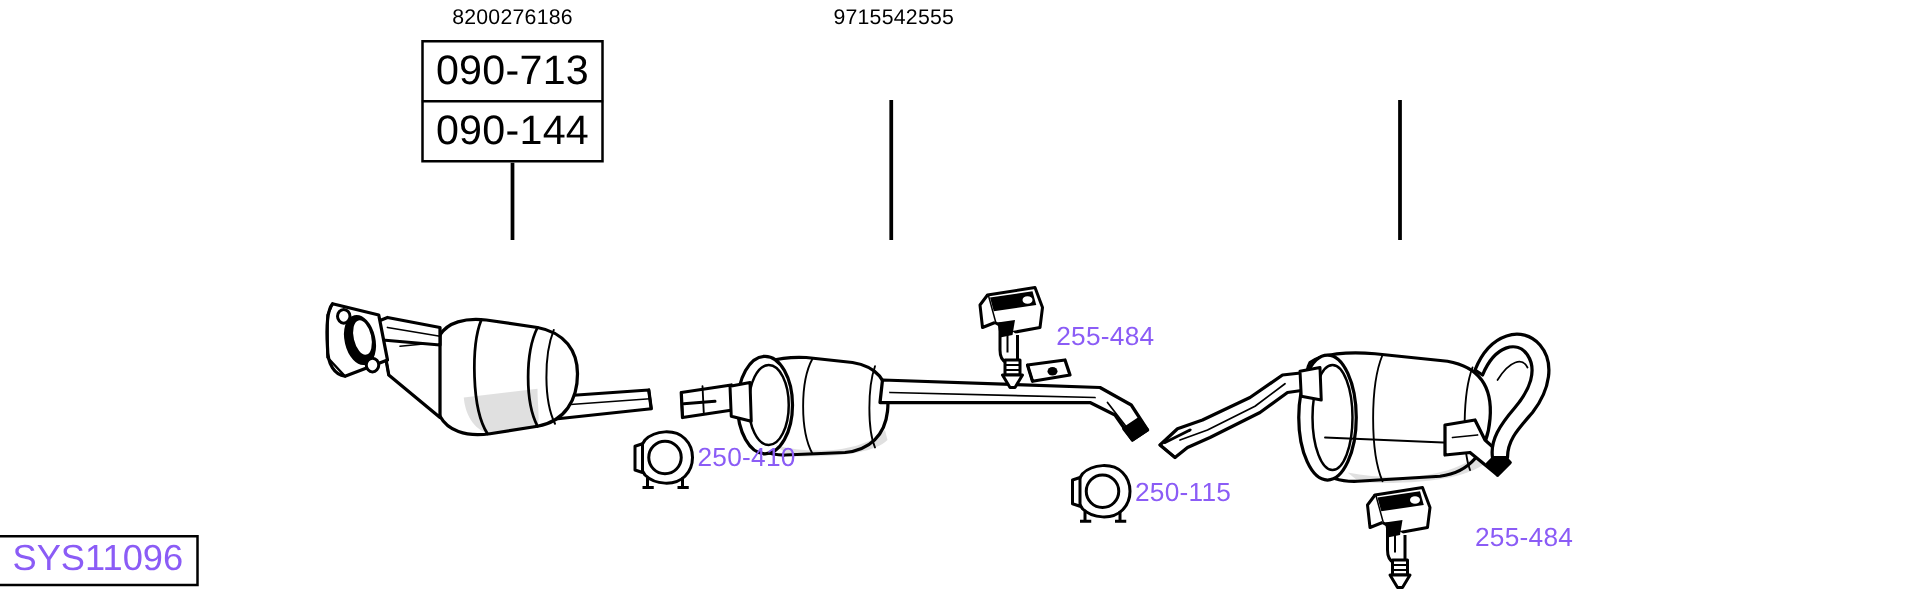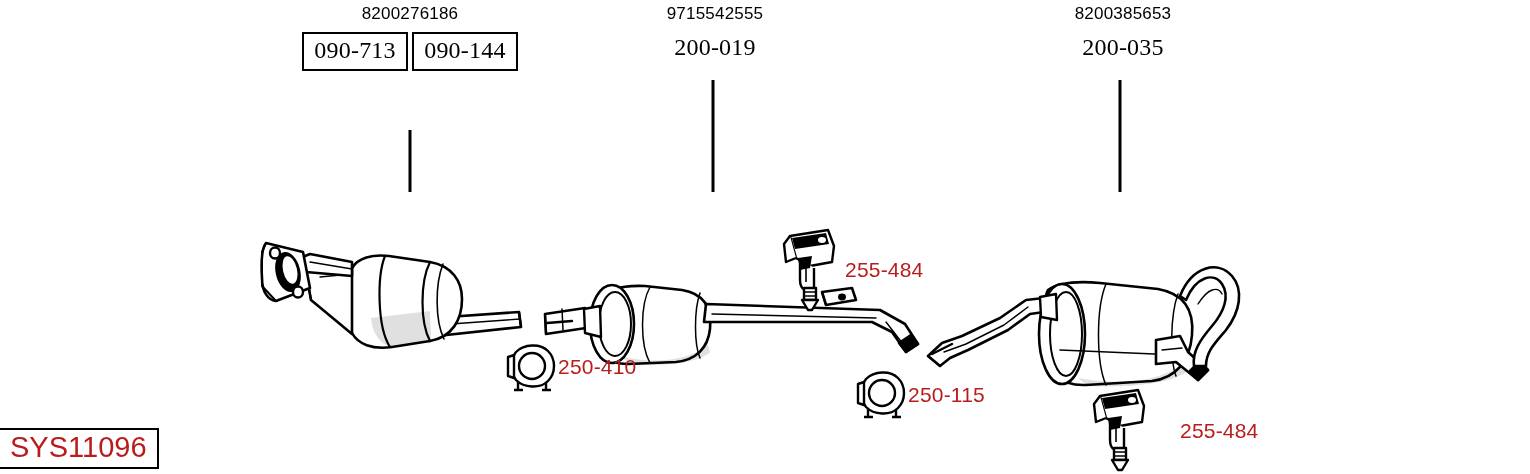--- a/index.html
+++ b/index.html
@@ -25,31 +25,30 @@
   svg.layer {
     position: absolute;
     left: 0;
     top: 0;
     width: 1530px;
     height: 474px;
   }
   .lbl {
     position: absolute;
     white-space: nowrap;
-    color: #b91c1c;
+    color: #8b5cf6;
     line-height: 1;
   }
   .lbl-small {
     font-size: 17px;
     letter-spacing: 0.2px;
   }
   .lbl-big {
-    font-size: 24px;
+    font-size: 33px;
     letter-spacing: 0.2px;
-    font-family: Liberation Serif, serif;
   }
   .lbl-part {
     font-size: 21px;
     letter-spacing: 0.2px;
   }
   .boxed {
     border: 2px solid #000;
     padding: 3px 10px 5px 10px;
     background: #fff;
   }
@@ -279,27 +278,22 @@
   </svg>
 
   <div class="group-head" style="left:280px; top:4px; width:260px;">
     <div class="lbl-small">8200276186</div>
     <div class="lbl-big boxed" style="display:inline-block; margin-top:8px;">090-713</div>
     <div class="lbl-big boxed" style="display:inline-block; margin-top:-2px;">090-144</div>
   </div>
 
   <div class="group-head" style="left:600px; top:4px; width:230px;">
     <div class="lbl-small">9715542555</div>
-    <div class="lbl-big" style="margin-top:10px;">200-019</div>
   </div>
 
-  <div class="group-head" style="left:1008px; top:4px; width:230px;">
-    <div class="lbl-small">8200385653</div>
-    <div class="lbl-big" style="margin-top:10px;">200-035</div>
-  </div>
 
   <div class="lbl lbl-part" style="left:558px; top:356px;">250-410</div>
 
   <div class="lbl lbl-part" style="left:845px; top:259px;">255-484</div>
 
   <div class="lbl lbl-part" style="left:908px; top:384px;">250-115</div>
 
   <div class="lbl lbl-part" style="left:1180px; top:420px;">255-484</div>
 
   <div class="lbl sysbox" style="left:-4px; top:428px;">SYS11096</div>

